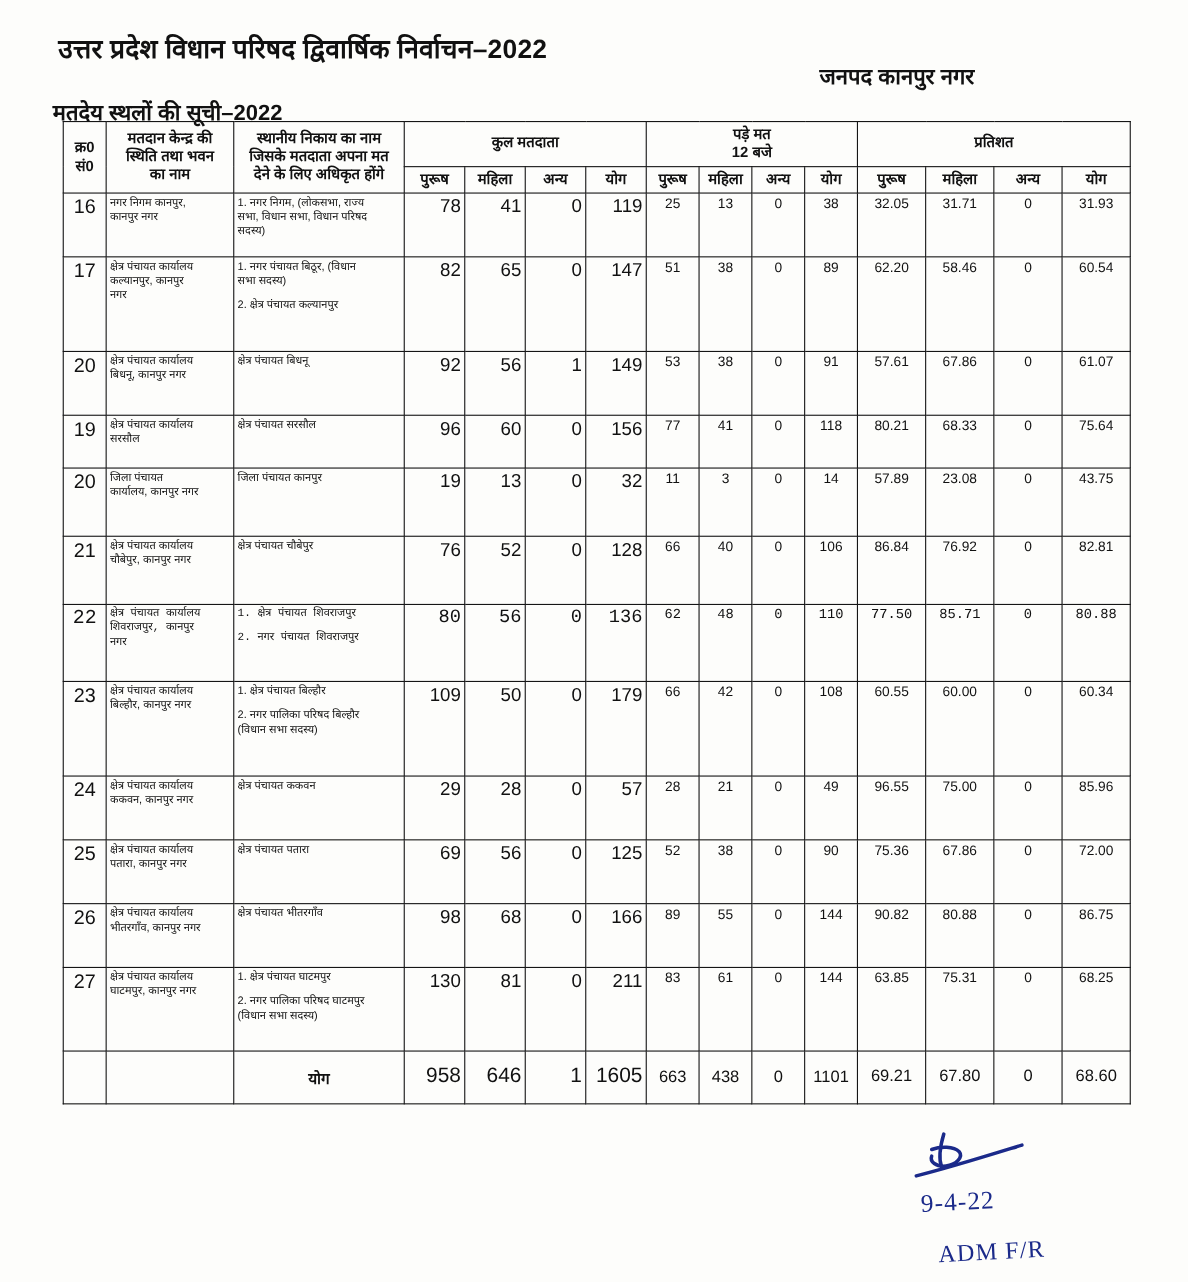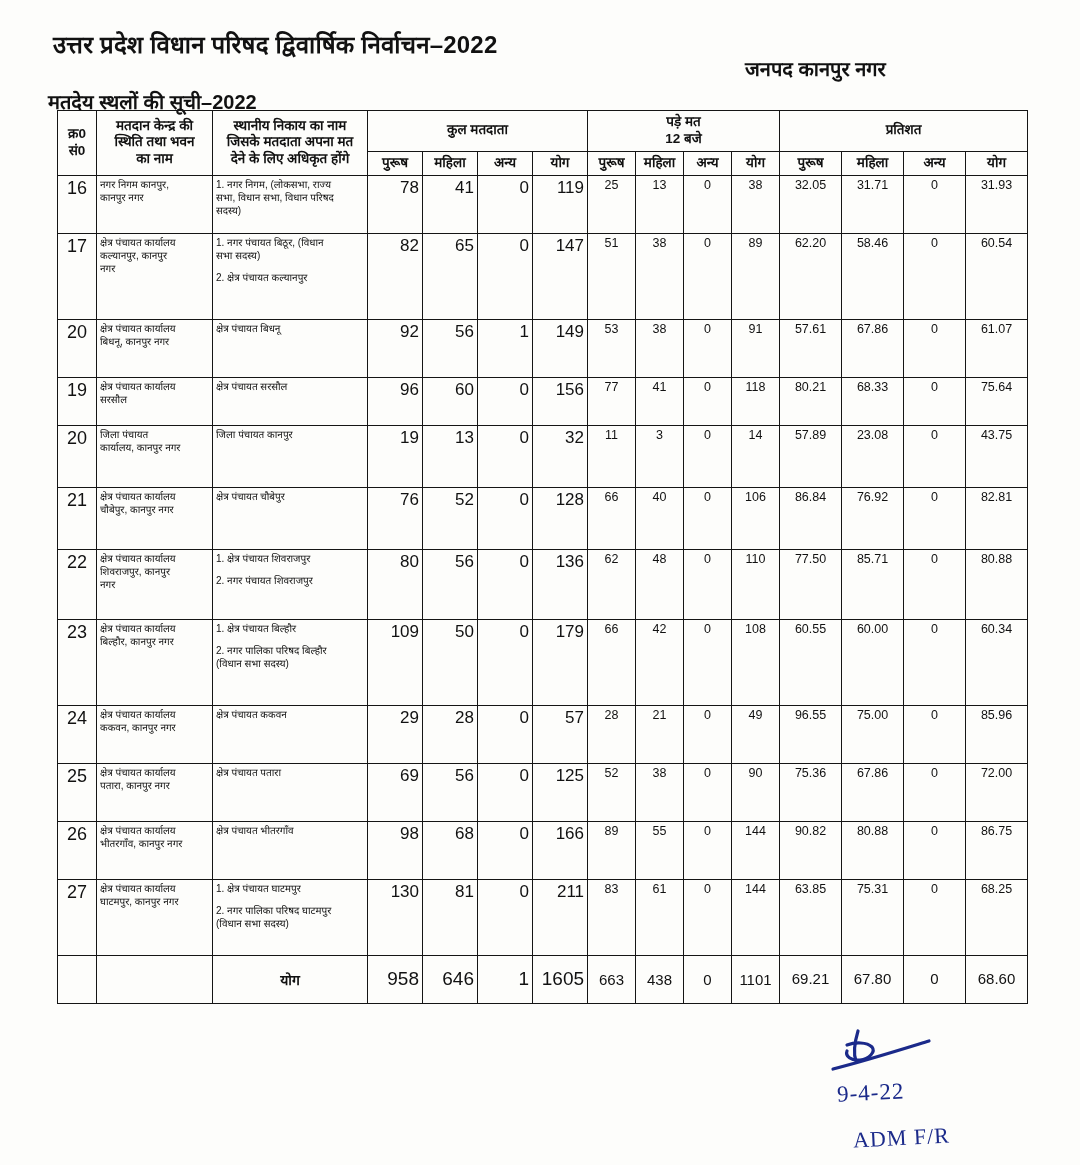--- a/index.html
+++ b/index.html
@@ -289,21 +289,21 @@
             <td class="num">128</td>
             <td class="cast">66</td>
             <td class="cast">40</td>
             <td class="cast">0</td>
             <td class="cast">106</td>
             <td class="pct">86.84</td>
             <td class="pct">76.92</td>
             <td class="pct">0</td>
             <td class="pct">82.81</td>
           </tr>
-          <tr style="height: 70px;">
+          <tr style="height: 70px; font-family: Liberation Mono, monospace;">
             <td class="sno">22</td>
             <td class="txt">
               <span class="ln">क्षेत्र पंचायत कार्यालय</span>
               <span class="ln">शिवराजपुर, कानपुर</span>
               <span class="ln">नगर</span>
             </td>
             <td class="txt">
               <span class="ln">1. क्षेत्र पंचायत शिवराजपुर</span>
               <span class="gap"></span>
               <span class="ln">2. नगर पंचायत शिवराजपुर</span>

